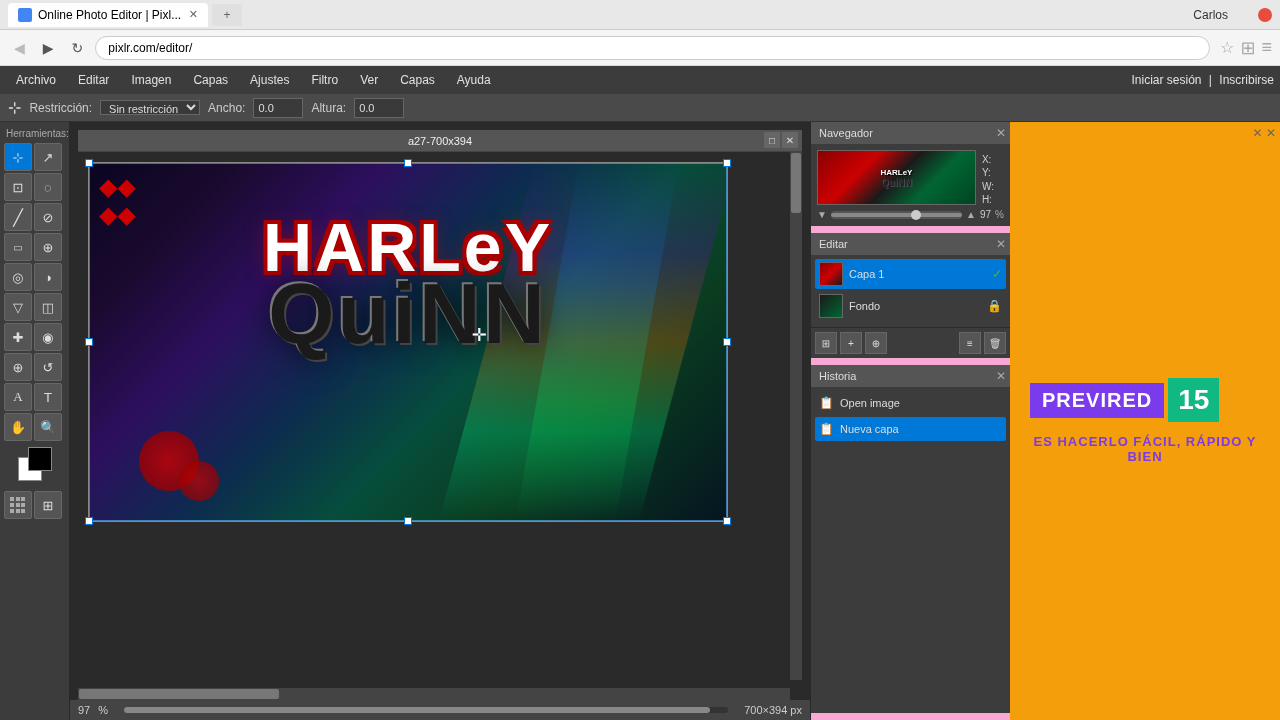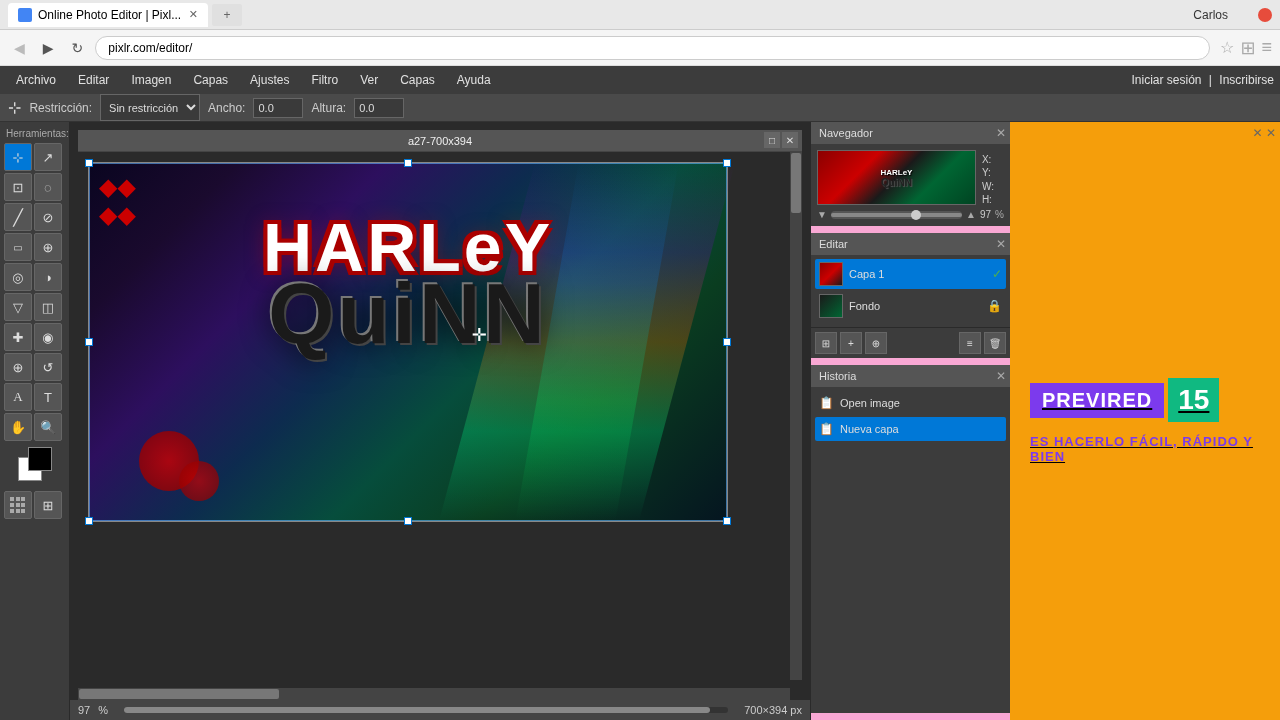--- a/index.html
+++ b/index.html
@@ -86,21 +86,21 @@
       font-size: 12px;
       color: #ddd;
     }
     .toolbar-label { font-size: 12px; color: #ccc; }
     .toolbar-select {
       background: #3a3a3a;
       color: #ddd;
       border: 1px solid #666;
       font-size: 11px;
       padding: 1px 4px;
-      height: 27px;
+      height: 15px;
     }
     .toolbar-input {
       background: #3a3a3a;
       color: #ddd;
       border: 1px solid #666;
       font-size: 11px;
       padding: 1px 4px;
       width: 50px;
       height: 20px;
     }
@@ -431,23 +431,22 @@
     }
     .ad-close-btn {
       position: absolute;
       top: 4px;
       right: 4px;
       font-size: 12px;
       cursor: pointer;
       color: #666;
     }
     .ad-content {
-      text-align: left;
+      text-align: center;
       padding: 20px;
-      text-decoration: underline;
     }
     .ad-logo {
       display: flex;
       align-items: center;
       gap: 4px;
       margin-bottom: 12px;
     }
     .ad-logo-text {
       background: #7c3aed;
       color: white;

